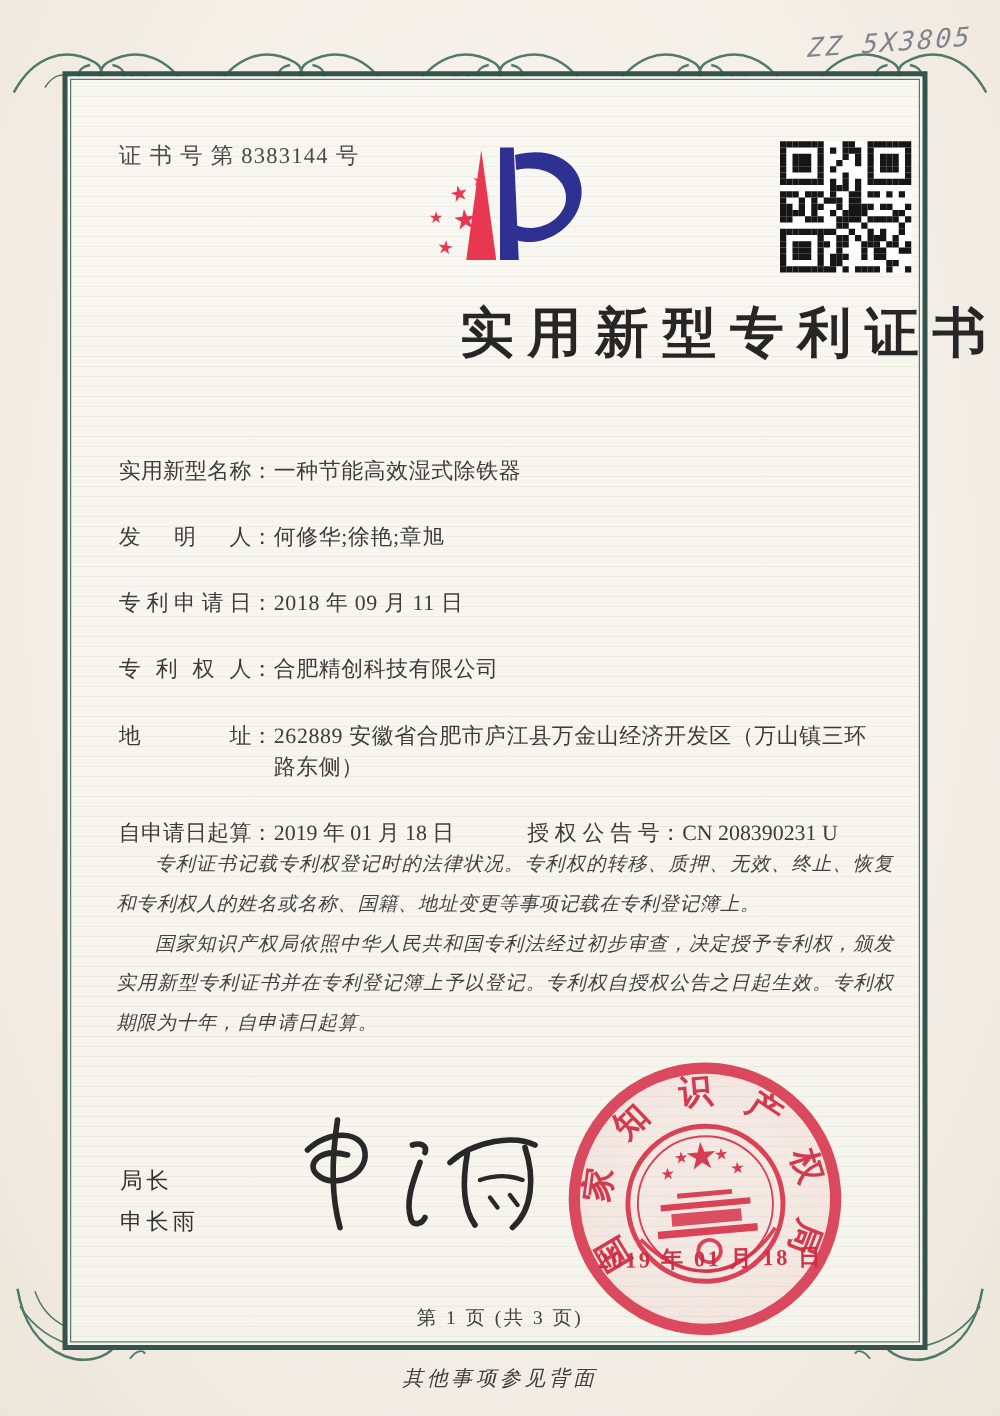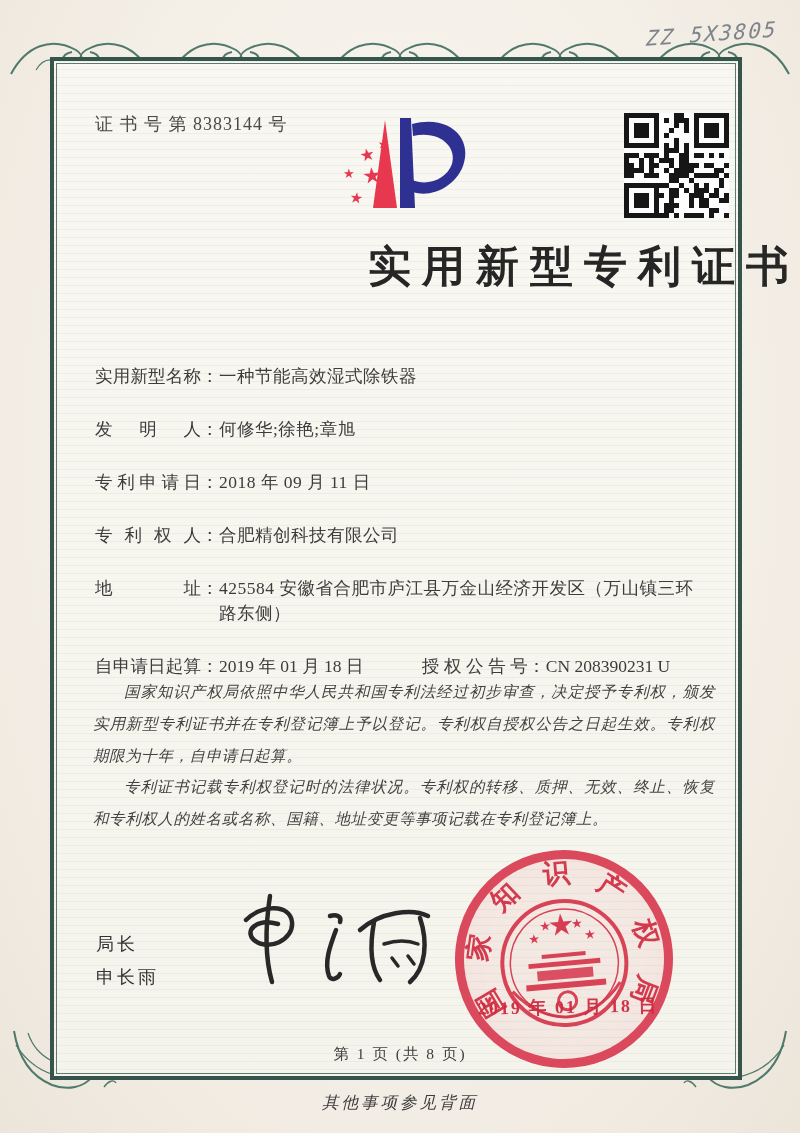--- a/index.html
+++ b/index.html
@@ -602,31 +602,31 @@
     <div class="frow">
       <span class="lbl">发明人</span><span class="colon">：</span><span class="val">何修华;徐艳;章旭</span>
     </div>
     <div class="frow">
       <span class="lbl">专利申请日</span><span class="colon">：</span><span class="val">2018 年 09 月 11 日</span>
     </div>
     <div class="frow">
       <span class="lbl">专利权人</span><span class="colon">：</span><span class="val">合肥精创科技有限公司</span>
     </div>
     <div class="frow">
-      <span class="lbl">地址</span><span class="colon">：</span><span class="val">425584 安徽省合肥市庐江县万金山经济开发区（万山镇三环路东侧）</span>
+      <span class="lbl">地址</span><span class="colon">：</span><span class="val">262889 安徽省合肥市庐江县万金山经济开发区（万山镇三环路东侧）</span>
     </div>
     <div class="frow two-col">
       <span><span class="lbl">自申请日起算</span><span class="colon">：</span><span>2019 年 01 月 18 日</span></span>
       <span class="pair2"><span class="lbl">授权公告号</span><span class="colon">：</span><span>CN 208390231 U</span></span>
     </div>
   </div>
 
   <div class="paras">
+    <p>专利证书记载专利权登记时的法律状况。专利权的转移、质押、无效、终止、恢复和专利权人的姓名或名称、国籍、地址变更等事项记载在专利登记簿上。</p>
     <p>国家知识产权局依照中华人民共和国专利法经过初步审查，决定授予专利权，颁发实用新型专利证书并在专利登记簿上予以登记。专利权自授权公告之日起生效。专利权期限为十年，自申请日起算。</p>
-    <p>专利证书记载专利权登记时的法律状况。专利权的转移、质押、无效、终止、恢复和专利权人的姓名或名称、国籍、地址变更等事项记载在专利登记簿上。</p>
   </div>
 
   <div class="officer">
     <div>局长</div>
     <div>申长雨</div>
   </div>
 
   <svg class="signature" viewBox="0 0 240 120" fill="none" stroke="#282828" stroke-width="4.5" stroke-linecap="round">
     <path d="M58,14 C54,40 52,72 60,100"></path>
     <path d="M34,38 C50,22 78,22 80,40 C82,58 56,70 42,58 C32,49 44,36 66,42"></path>
@@ -660,16 +660,16 @@
   <span class="seal-char" style="transform: rotate(-116deg) translateY(-86px);">国</span>
       <span class="seal-char" style="transform: rotate(-77.3333deg) translateY(-86px);">家</span>
       <span class="seal-char" style="transform: rotate(-38.6667deg) translateY(-86px);">知</span>
       <span class="seal-char" style="transform: rotate(0deg) translateY(-86px);">识</span>
       <span class="seal-char" style="transform: rotate(38.6667deg) translateY(-86px);">产</span>
       <span class="seal-char" style="transform: rotate(77.3333deg) translateY(-86px);">权</span>
       <span class="seal-char" style="transform: rotate(116deg) translateY(-86px);">局</span>
     </div>
   <div class="seal-date">2019 年 01 月 18 日</div>
 
-  <div class="page-foot">第 1 页 (共 8 页)</div>
+  <div class="page-foot">第 1 页 (共 3 页)</div>
   <div class="back-note">其他事项参见背面</div>
 
 </div>
 
 </body></html>

